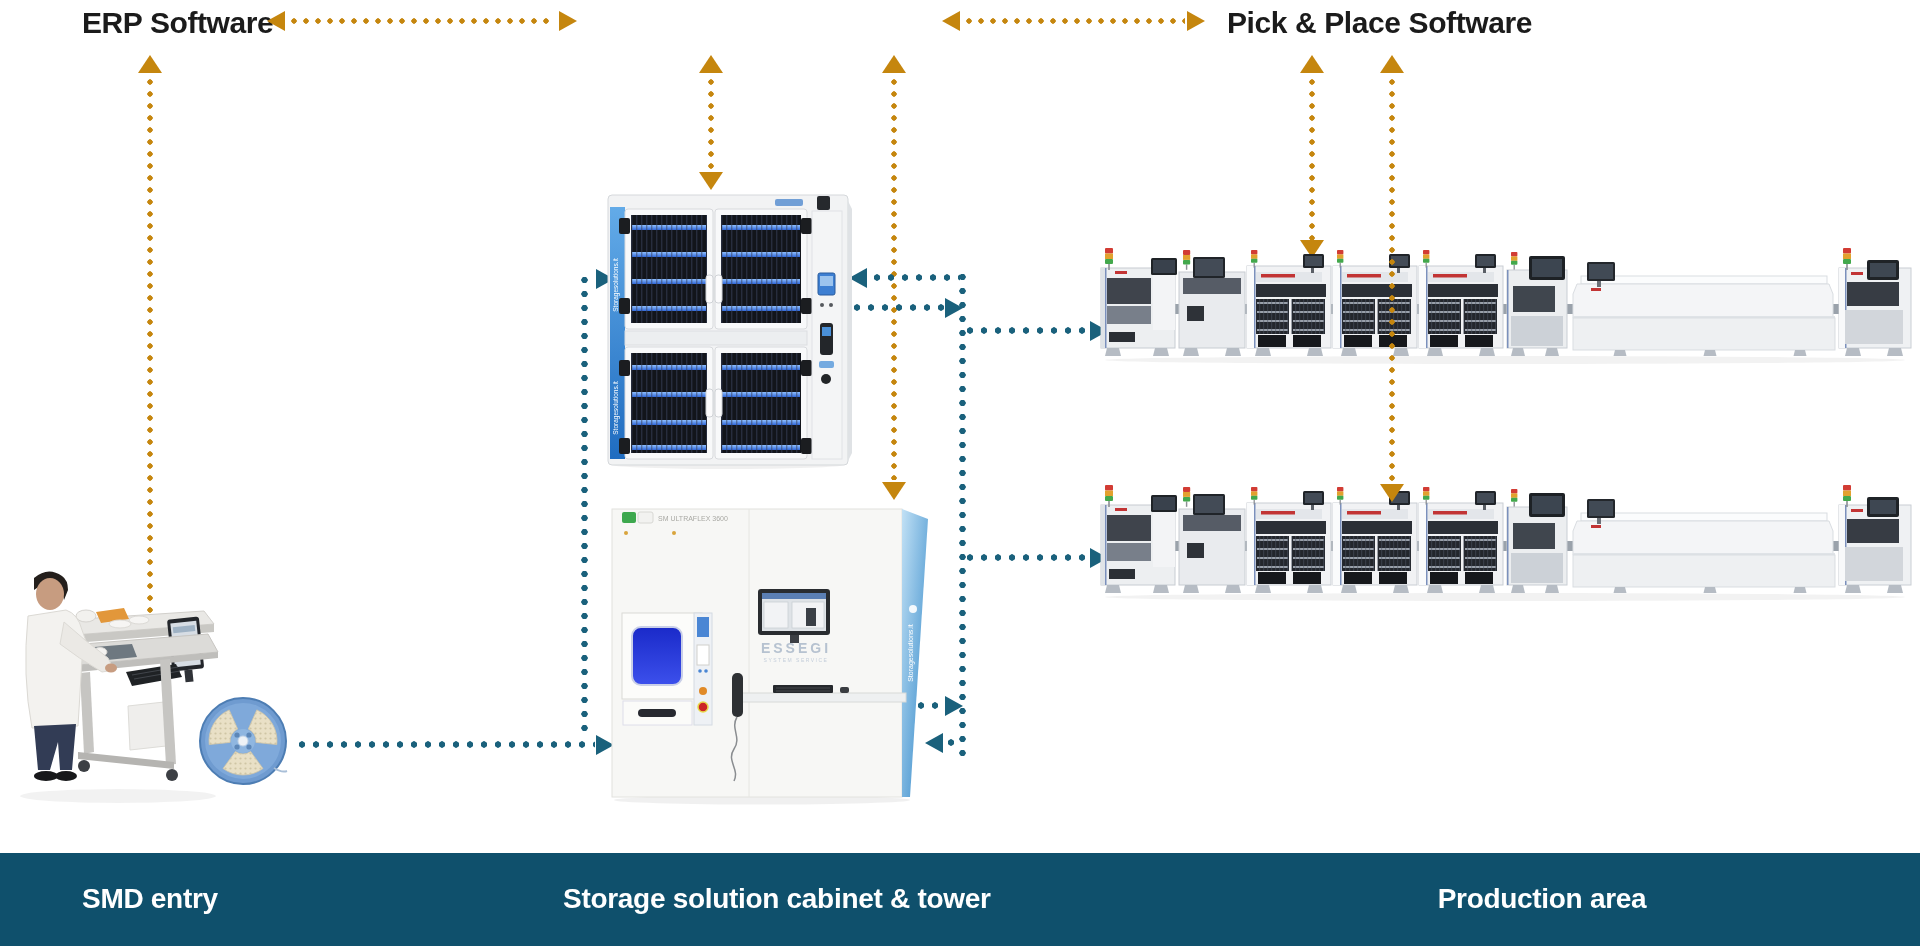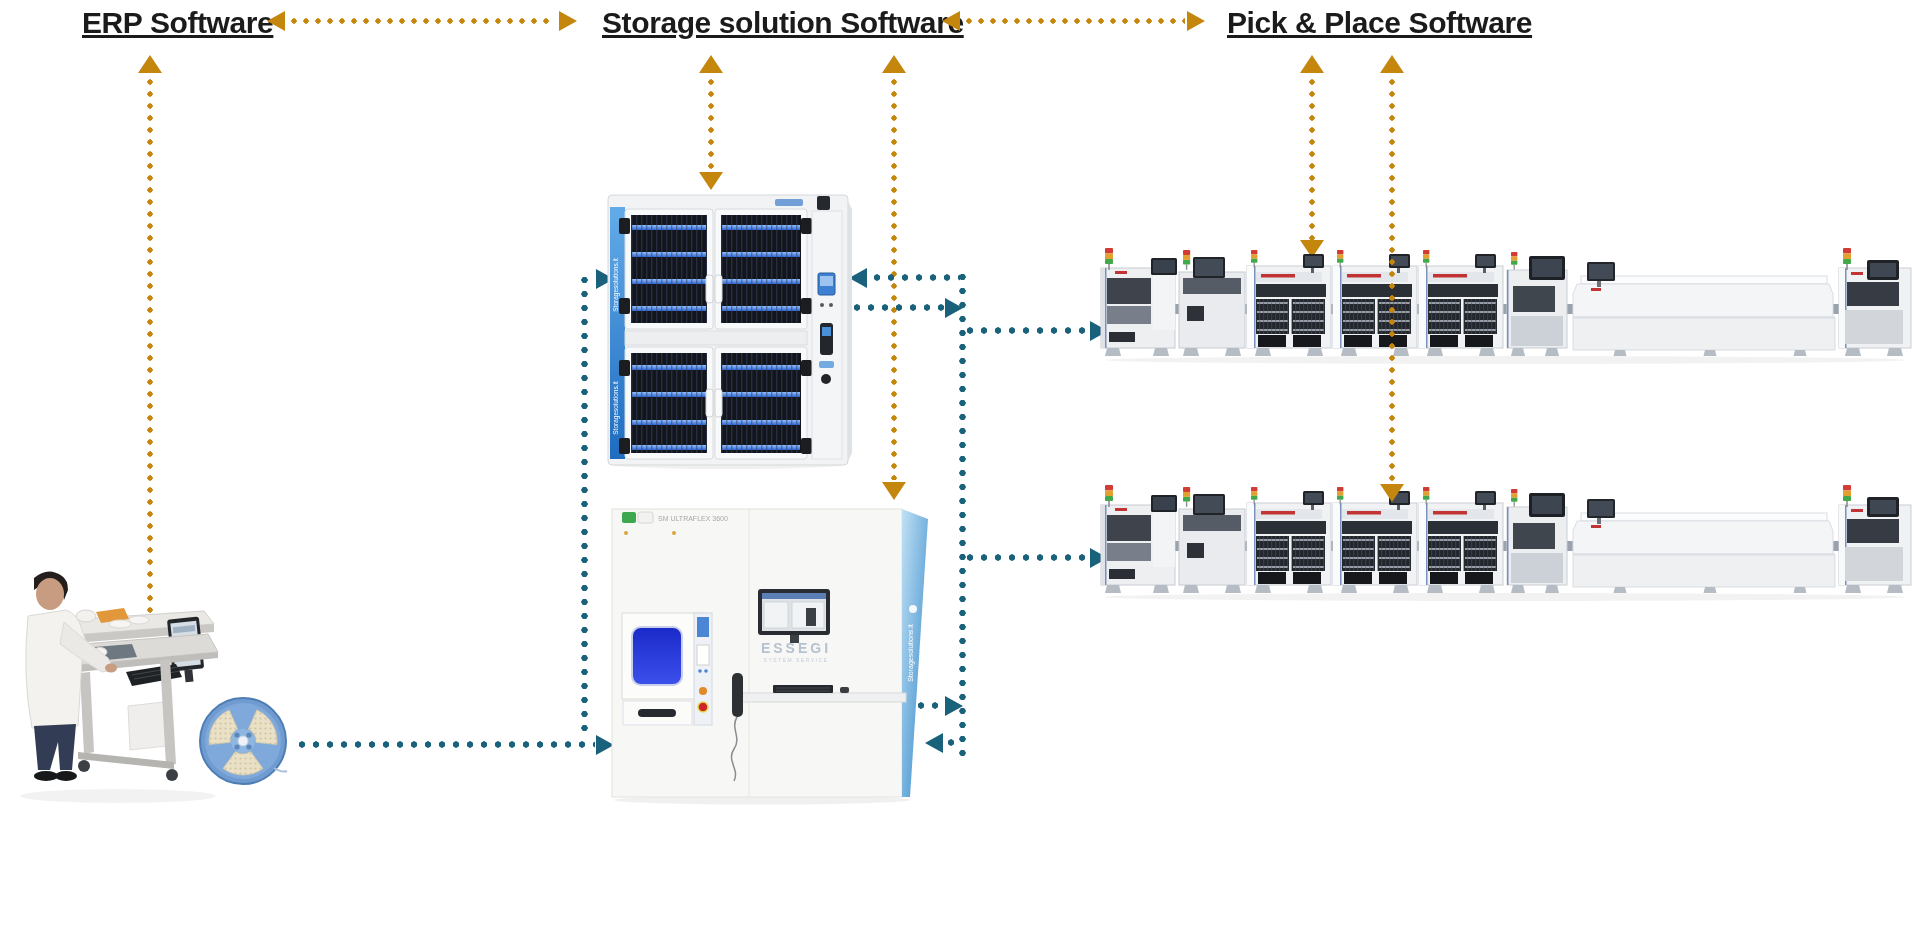--- a/index.html
+++ b/index.html
@@ -1,19 +1,19 @@
 <!DOCTYPE html>
 <html style="--orange: #C5860E; --teal: #1A617C; --banner: #0F506C; --label-text: #1B1B1B; --banner-text: #FFFFFF;"><head>
 <meta charset="utf-8">
 <style>
   html,body{margin:0;padding:0;background:#fff;}
   .canvas{position:relative;width:1920px;height:946px;background:#ffffff;overflow:hidden;
           font-family:"Liberation Sans",sans-serif;}
   .toplabel{position:absolute;top:6px;font-weight:700;font-size:30px;color:var(--label-text);
-            letter-spacing:-0.4px;white-space:nowrap;text-decoration:underline;}
+            letter-spacing:-0.4px;white-space:nowrap;}
   
   .dl{position:absolute;}
   .o{--c:var(--orange);}
   .t{--c:var(--teal);}
   .dh{height:6px;background-image:radial-gradient(circle,var(--c) 2.45px,rgba(0,0,0,0) 2.95px);
       background-size:12px 6px;background-repeat:repeat-x;background-position:left center;}
   .dv{width:6px;background-image:radial-gradient(circle,var(--c) 2.45px,rgba(0,0,0,0) 2.95px);
       background-size:6px 12px;background-repeat:repeat-y;background-position:center top;}
   .t.dh{height:7px;background-image:radial-gradient(circle,var(--c) 2.95px,rgba(0,0,0,0) 3.45px);background-size:14px 7px;}
   .t.dv{width:7px;background-image:radial-gradient(circle,var(--c) 2.95px,rgba(0,0,0,0) 3.45px);background-size:7px 14px;}
@@ -27,21 +27,20 @@
   .banner{position:absolute;left:0;top:853px;width:1920px;height:93px;background:var(--banner);z-index:2;}
   .banner span{position:absolute;top:50%;transform:translateY(-54%);font-weight:700;font-size:28px;
                color:var(--banner-text);white-space:nowrap;letter-spacing:-0.3px;}
 </style>
 </head>
 <body>
 
 <div class="canvas">
 
   <div class="toplabel" style="left:82px">ERP Software</div>
-  <div class="toplabel" style="left:602px">Storage solution Software</div>
   <div class="toplabel" style="left:1227px">Pick &amp; Place Software</div>
 
   <svg class="imgblock" style="left:8px;top:556px" width="212" height="256" viewBox="0 0 212 256">
     <ellipse cx="110" cy="240" rx="98" ry="7" fill="#000" opacity="0.05"></ellipse>
 
     <g>
       <polygon points="58,64 196,55 206,68 66,79" fill="#e9e8e5" stroke="#d2d0cc" stroke-width="1"></polygon>
       <polygon points="66,79 206,68 206,76 66,87" fill="#c9c8c4"></polygon>
       <ellipse cx="78" cy="60" rx="10" ry="6" fill="#f2f1ee" stroke="#d5d3cf"></ellipse>
       <polygon points="88,56 116,52 121,63 93,67" fill="#e2973a"></polygon>
@@ -443,14 +442,19 @@
   <div class="dl t dh" style="left:963px;top:327px;width:126px"></div>
   <div class="dl t ah right" style="left:1090px;top:321px"></div>
   <div class="dl t dh" style="left:963px;top:554px;width:126px"></div>
   <div class="dl t ah right" style="left:1090px;top:548px"></div>
 
   <div class="dl t dh" style="left:914px;top:702px;width:30px"></div>
   <div class="dl t ah right" style="left:945px;top:696px"></div>
   <div class="dl t ah left" style="left:925px;top:733px"></div>
   <div class="dl t dh" style="left:944px;top:739px;width:18px"></div>
 
+  <div class="banner">
+    <span style="left:82px">SMD entry</span>
+    <span style="left:563px;width:400px;text-align:center">Storage solution cabinet &amp; tower</span>
+    <span style="left:1367px;width:350px;text-align:center">Production area</span>
+  </div>
 
 </div>
 
 </body></html>

